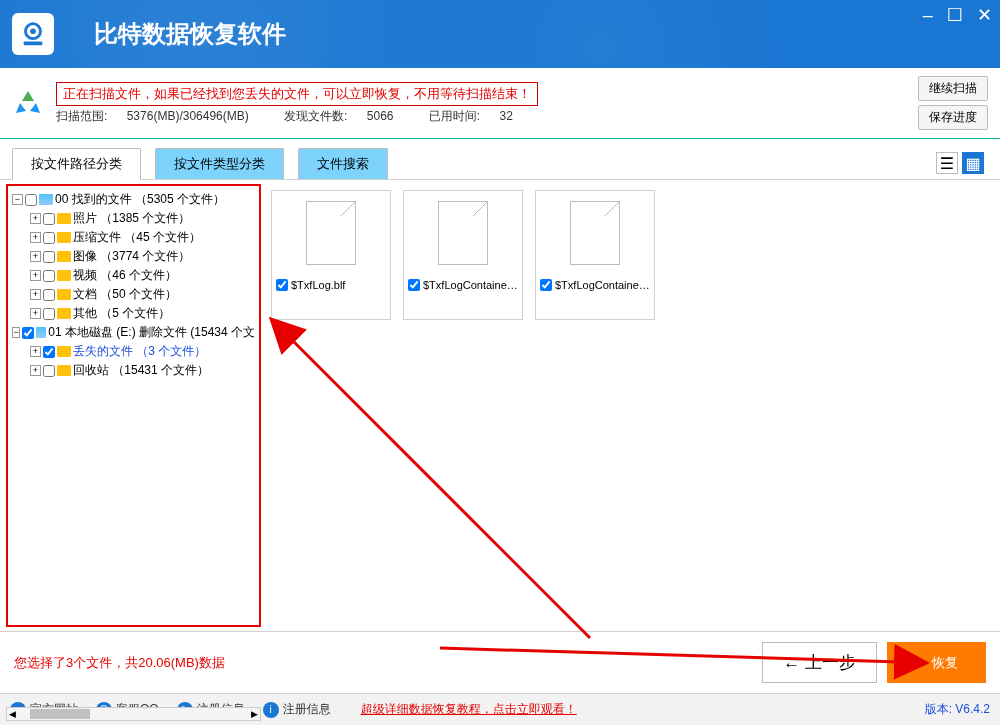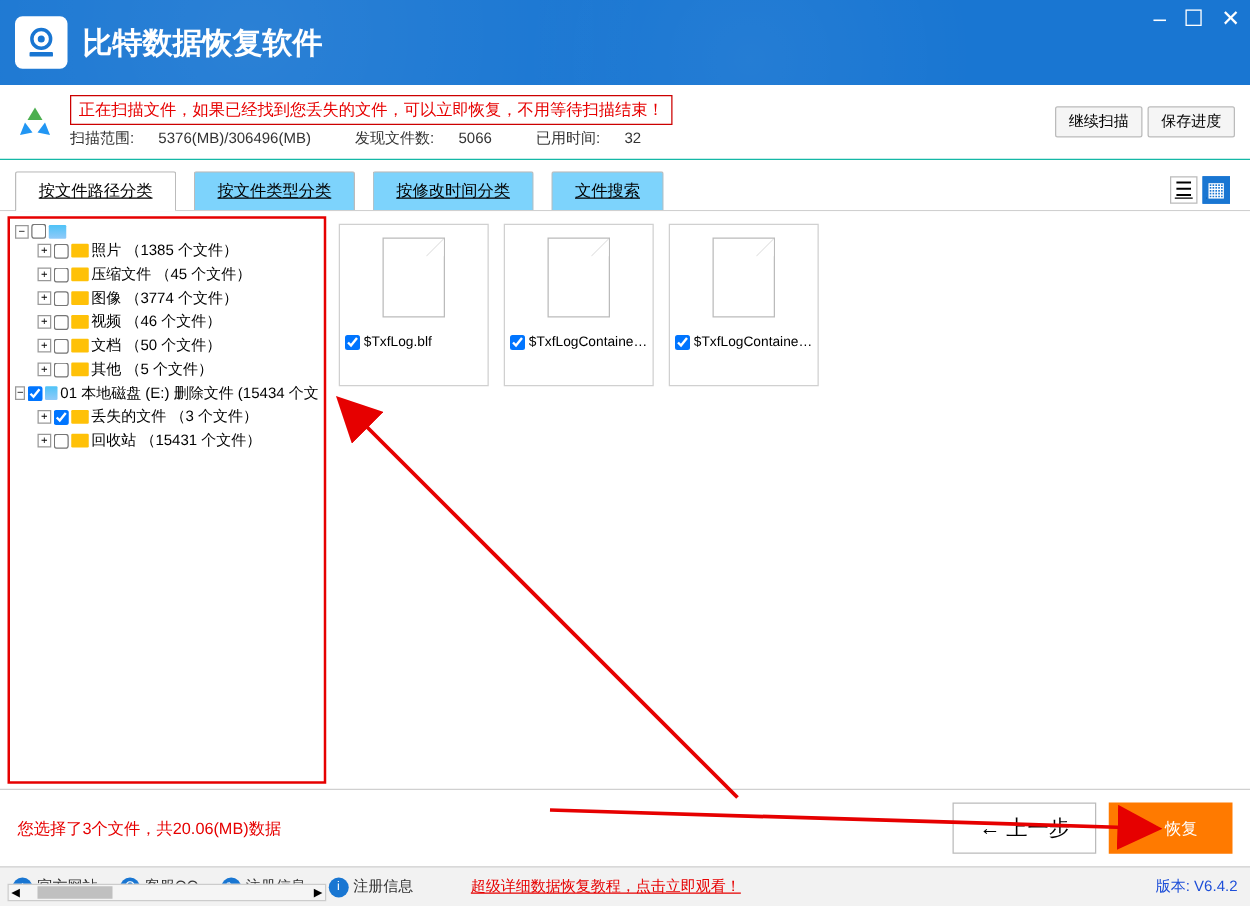--- a/index.html
+++ b/index.html
@@ -1,32 +1,32 @@
 <!DOCTYPE html>
 <html><head>
 <meta charset="utf-8">
 <style>
 * { margin: 0; padding: 0; box-sizing: border-box; font-family: "Microsoft YaHei", Arial, sans-serif; }
 body { width: 1000px; height: 725px; background: #e8e8e8; overflow: hidden; position: relative; }
 .window { width: 1000px; height: 725px; background: #fff; display: flex; flex-direction: column; }
-.titlebar { height: 68px; background: linear-gradient(to bottom, #1976d2, #1976d2); background-image: radial-gradient(circle at 20% 40%, rgba(255,255,255,0.08), transparent 40%), radial-gradient(circle at 60% 70%, rgba(255,255,255,0.05), transparent 30%); background-color: #1976d2; display: flex; align-items: center; padding: 0 12px; position: relative; }
+.titlebar { height: 68px; background: linear-gradient(to bottom, #1976d2, #1976d2); background-image: radial-gradient(circle at 20% 40%, rgba(255,255,255,0.08), transparent 40%), radial-gradient(circle at 60% 70%, rgba(255,255,255,0.05), transparent 30%); background-color: #1976d2; display: flex; align-items: center; padding: 0 12px; position: relative; gap: 28px; }
 .logo { width: 42px; height: 42px; background: #fff; border-radius: 6px; display: flex; align-items: center; justify-content: center; margin-right: 12px; }
 .logo svg { width: 30px; height: 30px; }
 .app-title { color: #fff; font-size: 24px; font-weight: bold; }
 .win-controls { position: absolute; right: 8px; top: 6px; display: flex; gap: 14px; }
 .win-controls span { color: #fff; font-size: 18px; cursor: pointer; line-height: 1; }
 .progress-area { background: #fff; border-bottom: 1px solid #14b8a6; padding: 8px 12px; display: flex; align-items: center; gap: 12px; }
 .progress-icon { width: 32px; height: 32px; }
 .progress-center { flex: 1; }
 .scan-msg { color: #e60000; font-size: 13px; border: 1px solid #cc0000; padding: 2px 6px; display: inline-block; }
 .scan-stats { font-size: 12px; color: #333; margin-top: 2px; }
 .scan-stats span { margin-right: 16px; }
-.progress-btns { display: flex; gap: 4px; justify-content: center; }
+.progress-btns { display: flex; flex-direction: column; gap: 4px; justify-content: center; }
 .progress-btns button { font-size: 12px; padding: 3px 10px; background: #f5f5f5; border: 1px solid #bbb; border-radius: 2px; cursor: pointer; }
-.tabs-row { background: #fff; padding: 8px 12px 0; display: flex; gap: 14px; border-bottom: 1px solid #d0d0d0; align-items: center; text-decoration: underline; }
+.tabs-row { background: #fff; padding: 8px 12px 0; display: flex; gap: 14px; border-bottom: 1px solid #d0d0d0; align-items: center; }
 .tab { font-size: 13px; padding: 6px 18px; border: 1px solid #bbb; border-bottom: none; background: #7dd3fc; cursor: pointer; border-radius: 2px 2px 0 0; }
 .tab.active { background: #fff; border-bottom: 1px solid #fff; position: relative; top: 1px; }
 .view-toggle { margin-left: auto; display: flex; gap: 4px; padding-right: 4px; }
 .vt-btn { width: 22px; height: 22px; border: 1px solid #bbb; display: flex; align-items: center; justify-content: center; cursor: pointer; }
 .vt-btn.active { background: #1976d2; color: #fff; border-color: #1976d2; }
 .main { flex: 1; display: flex; background: #fff; overflow: hidden; }
 .tree-panel { width: 255px; border: 2px solid #e60000; margin: 4px 0 4px 6px; padding: 4px; font-size: 12px; overflow: hidden; position: relative; }
 .tree-node { white-space: nowrap; line-height: 19px; display: flex; align-items: center; gap: 2px; }
 .tree-toggle { width: 11px; height: 11px; border: 1px solid #999; display: inline-flex; align-items: center; justify-content: center; font-size: 9px; line-height: 1; cursor: pointer; }
 .tree-cb { width: 12px; height: 12px; }
@@ -44,21 +44,21 @@
 .hscroll-thumb { width: 60px; height: 10px; background: #c0c0c0; margin-left: 12px; }
 .bottom-bar { border-top: 1px solid #d0d0d0; padding: 10px 14px; display: flex; align-items: center; background: #fff; }
 .sel-info { color: #e60000; font-size: 13px; }
 .bottom-btns { margin-left: auto; display: flex; gap: 10px; }
 .btn-prev { padding: 8px 20px; border: 1px solid #bbb; background: #fff; cursor: pointer; font-size: 17px; }
 .btn-recover { padding: 8px 28px; background: #ff7a00; color: #fff; border: none; cursor: pointer; font-size: 13px; display: flex; align-items: center; gap: 6px; }
 .footer { height: 32px; background: #f2f2f2; border-top: 1px solid #d0d0d0; display: flex; align-items: center; padding: 0 10px; font-size: 12px; gap: 18px; }
 .footer-link { color: #1976d2; display: flex; align-items: center; gap: 4px; cursor: pointer; }
 .footer-link.dark { color: #333; }
 .footer-circle { width: 16px; height: 16px; border-radius: 50%; background: #1976d2; color: #fff; display: inline-flex; align-items: center; justify-content: center; font-size: 10px; }
-.tutorial { color: #e60000; text-decoration: underline; margin-left: 28px; cursor: pointer; }
+.tutorial { color: #e60000; text-decoration: underline; margin-left: 12px; cursor: pointer; }
 .version { margin-left: auto; color: #1d4ed8; }
 .arrow { position: absolute; pointer-events: none; }
 </style>
 </head>
 <body>
 
 <div class="window">
   <div class="titlebar">
     <div class="logo">
       <svg viewBox="0 0 32 32">
@@ -91,34 +91,34 @@
     </div>
     <div class="progress-btns">
       <button>继续扫描</button>
       <button>保存进度</button>
     </div>
   </div>
 
   <div class="tabs-row">
     <div class="tab active">按文件路径分类</div>
     <div class="tab">按文件类型分类</div>
-    <div class="tab">按修改时间分类</div>
     <div class="tab">文件搜索</div>
     <div class="view-toggle">
       <div class="vt-btn">☰</div>
       <div class="vt-btn active">▦</div>
     </div>
   </div>
 
   <div class="main">
     <div class="tree-panel">
       <div class="tree-node">
           <span class="tree-toggle">−</span>
           <input type="checkbox" class="tree-cb" style="">
           <span class="drive-icon"></span>
+          <span>00 找到的文件 （5305 个文件）</span>
         </div>
       <div class="tree-node indent1">
           <span class="tree-toggle">+</span>
           <input type="checkbox" class="tree-cb" style="">
           <span class="folder-icon"></span>
           <span>照片   （1385 个文件）</span>
         </div>
       <div class="tree-node indent1">
           <span class="tree-toggle">+</span>
           <input type="checkbox" class="tree-cb" style="">
@@ -152,21 +152,21 @@
       <div class="tree-node">
           <span class="tree-toggle">−</span>
           <input type="checkbox" class="tree-cb" checked="" style="">
           <span class="drive-icon"></span>
           <span>01 本地磁盘 (E:) 删除文件 (15434 个文</span>
         </div>
       <div class="tree-node indent1">
           <span class="tree-toggle">+</span>
           <input type="checkbox" class="tree-cb" checked="" style="">
           <span class="folder-icon"></span>
-          <span style="color:#000000">丢失的文件   （3 个文件）</span>
+          <span style="color:#1d4ed8">丢失的文件   （3 个文件）</span>
         </div>
       <div class="tree-node indent1">
           <span class="tree-toggle">+</span>
           <input type="checkbox" class="tree-cb" style="">
           <span class="folder-icon"></span>
           <span>回收站   （15431 个文件）</span>
         </div>
     </div>
 
     <div class="file-grid">

